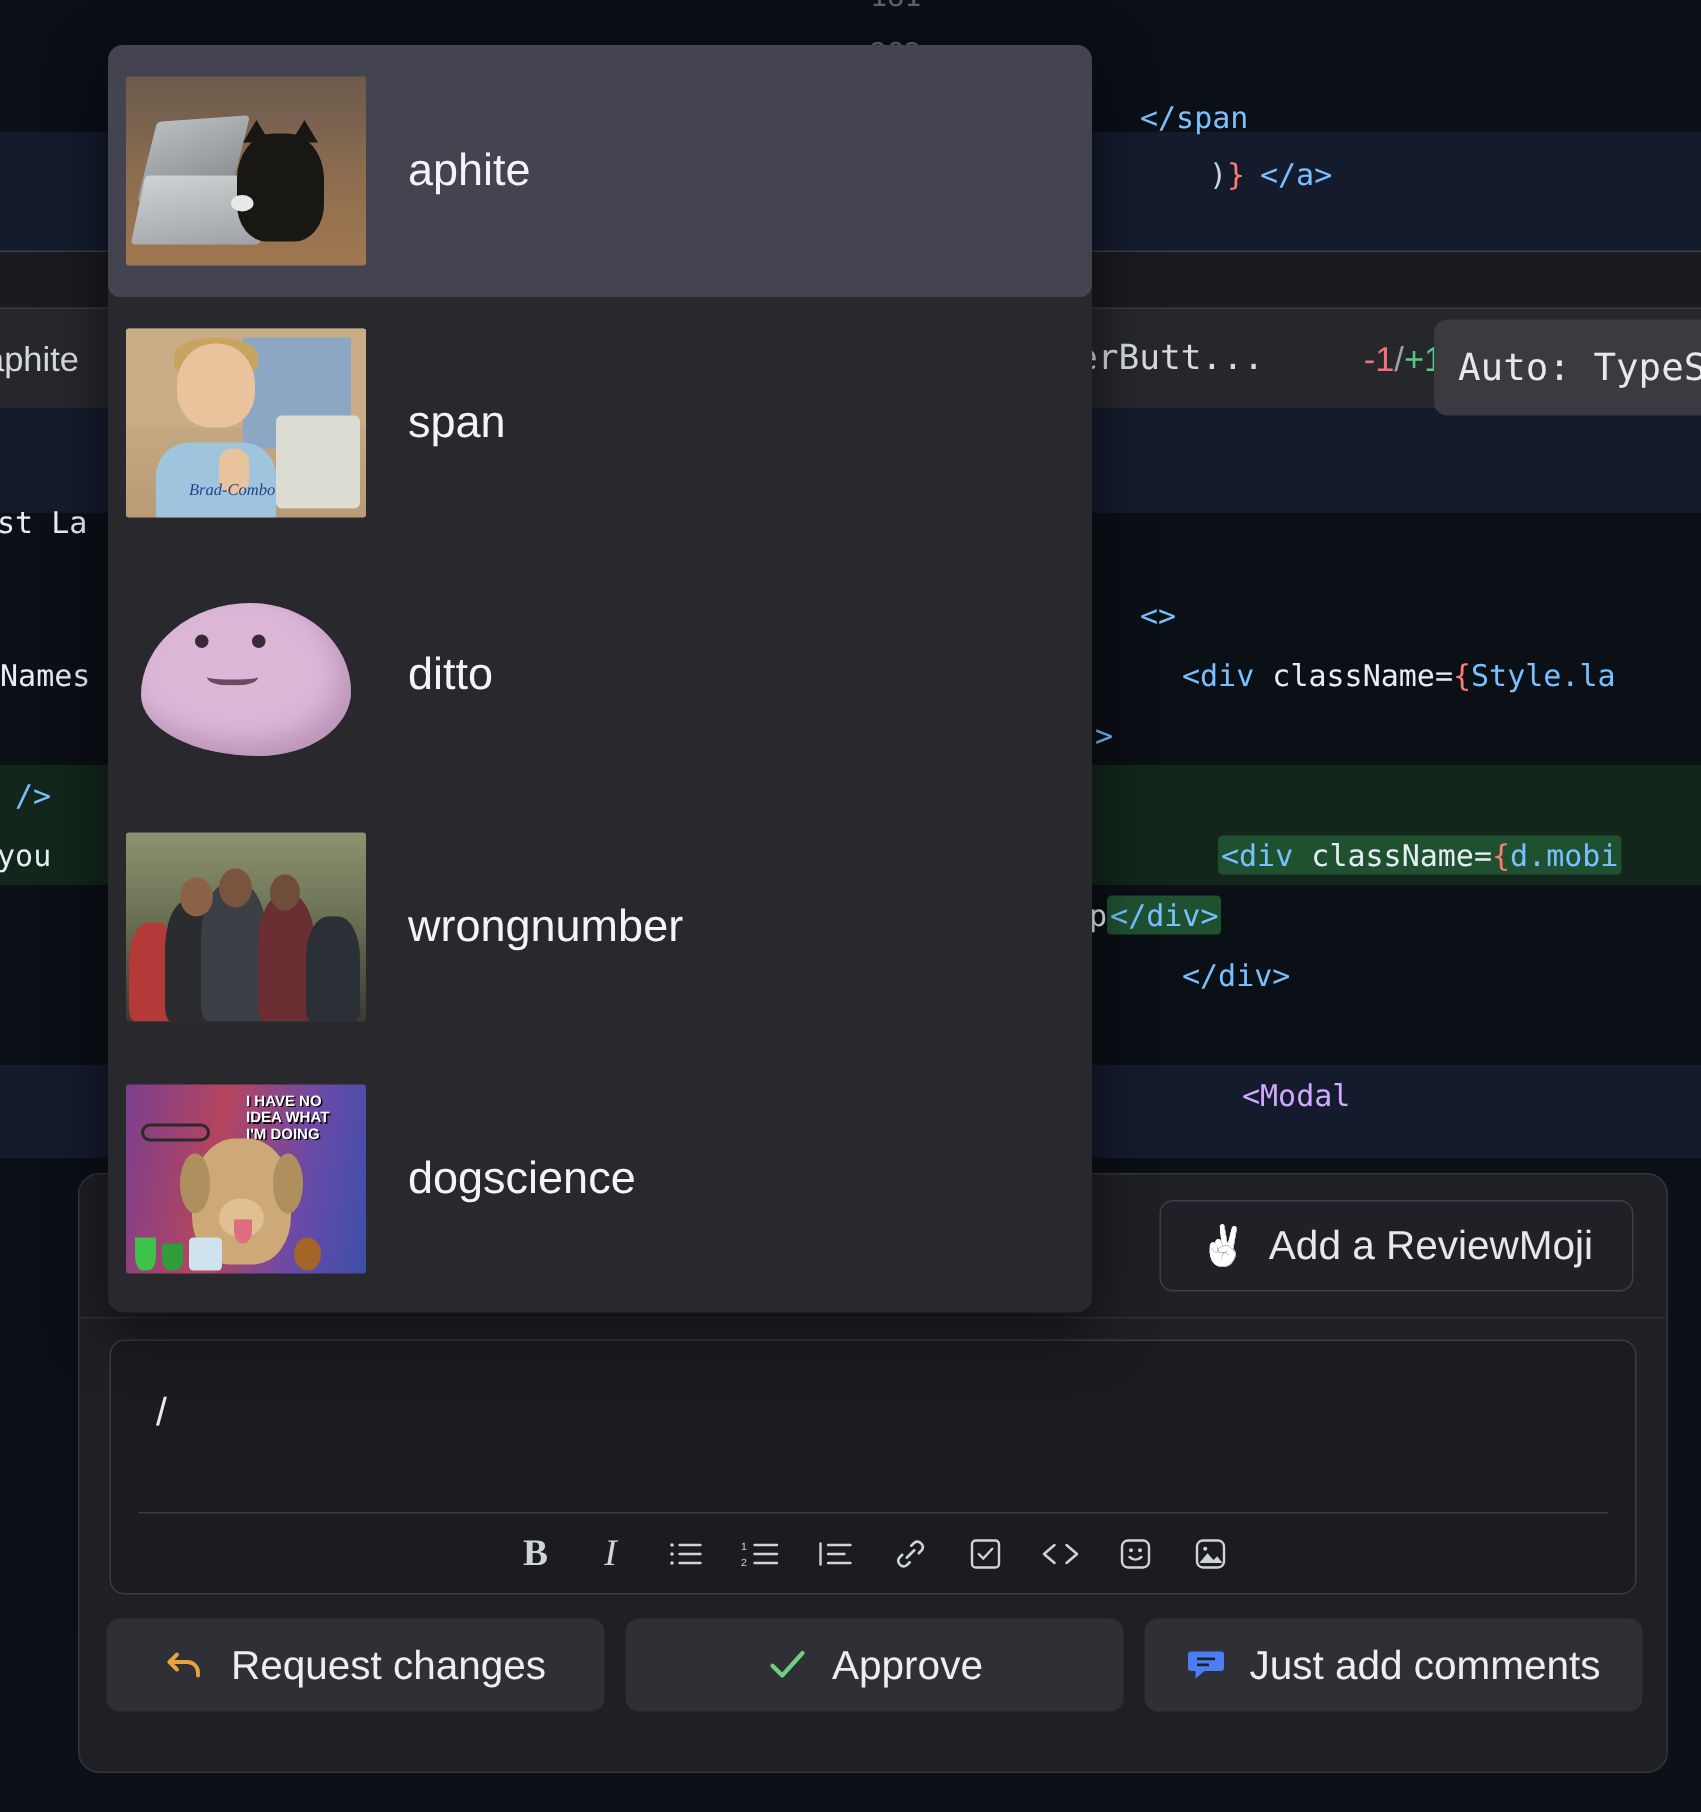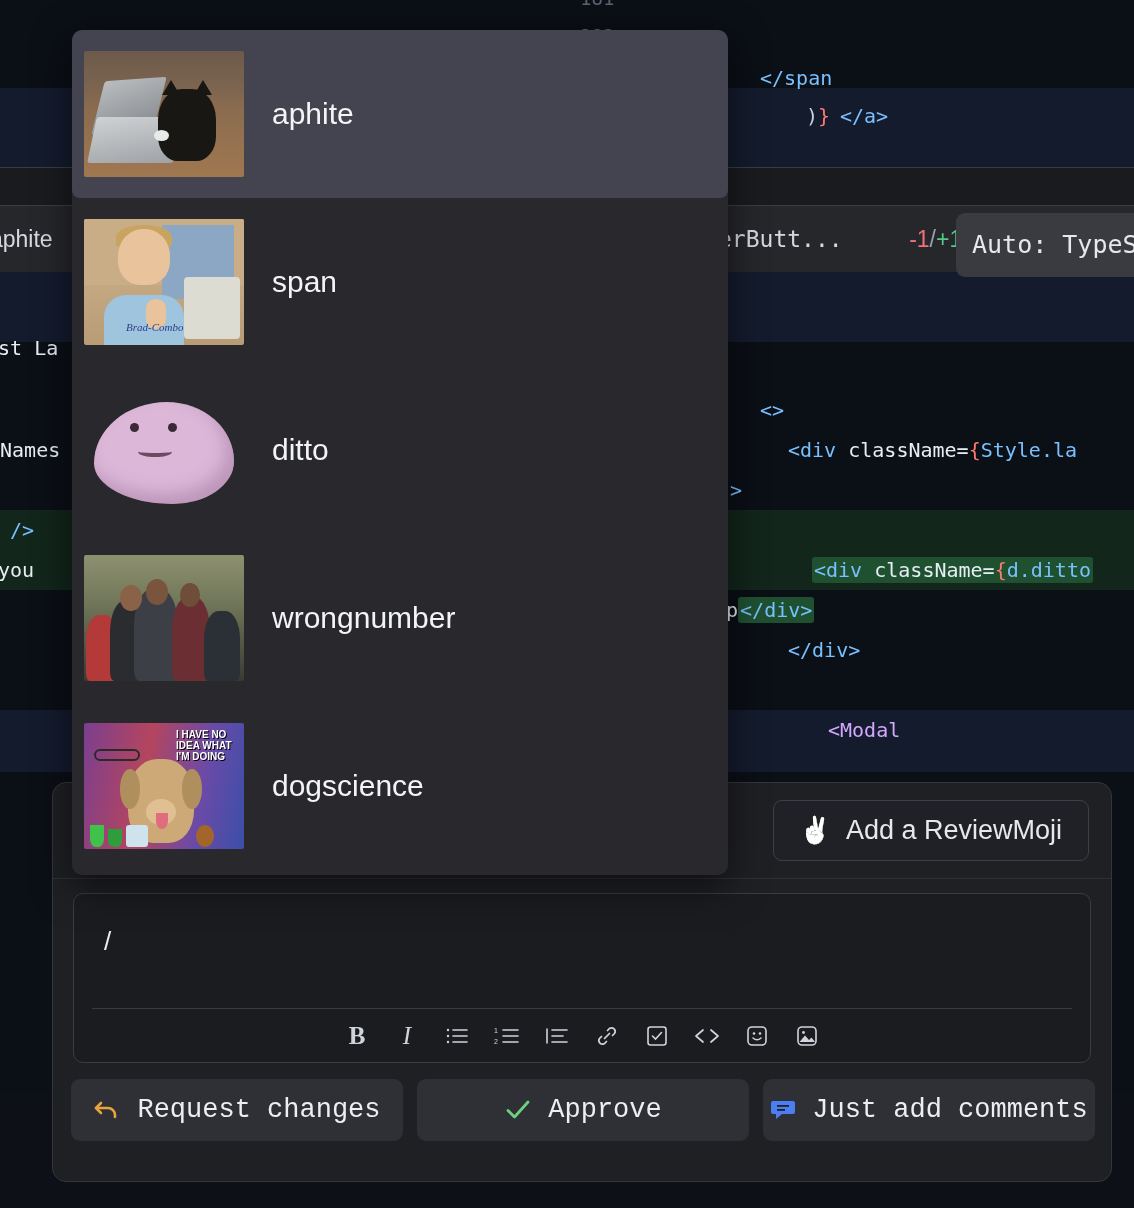--- a/index.html
+++ b/index.html
@@ -120,21 +120,21 @@
     position: absolute; left: 18px; top: 296px;
     width: 1024px; display: flex; gap: 14px;
   }
   .action-btn {
     flex: 1;
     height: 62px;
     background: #2e3036;
     border: none; border-radius: 9px;
     display: flex; align-items: center; justify-content: center; gap: 16px;
     color: #eceef1; font-size: 27px;
-    font-family: Liberation Mono, monospace;
+    font-family: Liberation Sans, sans-serif;
     cursor: pointer;
   }
   .action-btn .ic { display:flex; align-items:center; }
 
   
   .dropdown {
     position: absolute; left: 72px; top: 30px;
     width: 656px; height: 845px;
     background: #28282d;
     border-radius: 10px;
@@ -227,21 +227,21 @@
   .thumb-dogsci .dog{
     position:absolute; left:44px; bottom:6px; width:66px;height:84px;
     background:#cda977; border-radius:44% 44% 38% 38%;
   }
   .thumb-dogsci .ear{position:absolute;top:10px;width:20px;height:40px;background:#b08f5e;border-radius:50%;}
   .thumb-dogsci .ear.l{left:-8px;} .thumb-dogsci .ear.r{right:-8px;}
   .thumb-dogsci .snout{position:absolute;left:18px;top:40px;width:30px;height:26px;background:#e0c093;border-radius:50%;}
   .thumb-dogsci .tongue{position:absolute;left:28px;top:54px;width:12px;height:16px;background:#e06d7d;border-radius:0 0 50% 50%;}
   .thumb-dogsci .glass{position:absolute;left:10px;top:26px;width:46px;height:12px;border:2px solid #2a2a2a;border-radius:6px;}
   .thumb-dogsci .cap {
-    position:absolute; right:6px; top:6px; width:62px;
+    position:absolute; right:18px; top:6px; width:62px;
     color:#fff; font-size:10px; line-height:11px; font-weight:bold;
     font-family:"Liberation Sans",sans-serif; text-align:left;
     text-shadow: 1px 1px 0 #000;
   }
   .thumb-dogsci .flask{position:absolute;bottom:2px;border-radius:0 0 40% 40%;}
   .thumb-dogsci .fl1{left:6px;width:14px;height:22px;background:#3ec24a;}
   .thumb-dogsci .fl2{left:24px;width:14px;height:18px;background:#2f9d3b;}
   .thumb-dogsci .fl3{right:30px;width:18px;height:22px;background:#a4652a;border-radius:50%;}
   .thumb-dogsci .mug{position:absolute;left:42px;bottom:2px;width:22px;height:22px;background:#cfe3ef;border-radius:3px;}
 </style>
@@ -294,21 +294,21 @@
     <div class="code-line" style="top:390px;">
       <span style="position:absolute;left:788px;"><span class="tok-tag">&lt;div</span> <span class="tok-attr">className=</span><span class="tok-brace">{</span><span class="tok-tag">Style.la</span></span>
     </div>
     <div class="code-line" style="top:430px;">
       <span class="tok-tag" style="position:absolute;left:730px;">&gt;</span>
     </div>
     <div class="code-line" style="top:470px;">
       <span class="tok-comp" style="position:absolute;left:818px;margin-top:36px;">&lt;Rocket /&gt;</span>
     </div>
     <div class="code-line" style="top:510px;">
-      <span style="position:absolute;left:812px;"><span class="hl-green"><span class="tok-tag">&lt;div</span> <span class="tok-attr">className=</span><span class="tok-brace">{</span><span class="tok-tag">d.ditto</span></span></span>
+      <span style="position:absolute;left:812px;"><span class="hl-green"><span class="tok-tag">&lt;div</span> <span class="tok-attr">className=</span><span class="tok-brace">{</span><span class="tok-tag">d.mobi</span></span></span>
     </div>
     <div class="code-line" style="top:550px;">
       <span style="position:absolute;left:726px;"><span class="tok-attr">p</span><span class="hl-green tok-tag">&lt;/div&gt;</span></span>
     </div>
     <div class="code-line" style="top:590px;">
       <span class="tok-tag" style="position:absolute;left:788px;">&lt;/div&gt;</span>
     </div>
     <div class="code-line" style="top:670px;">
       <span class="tok-comp" style="position:absolute;left:788px;margin-left:40px;">&lt;Modal</span>
     </div>

